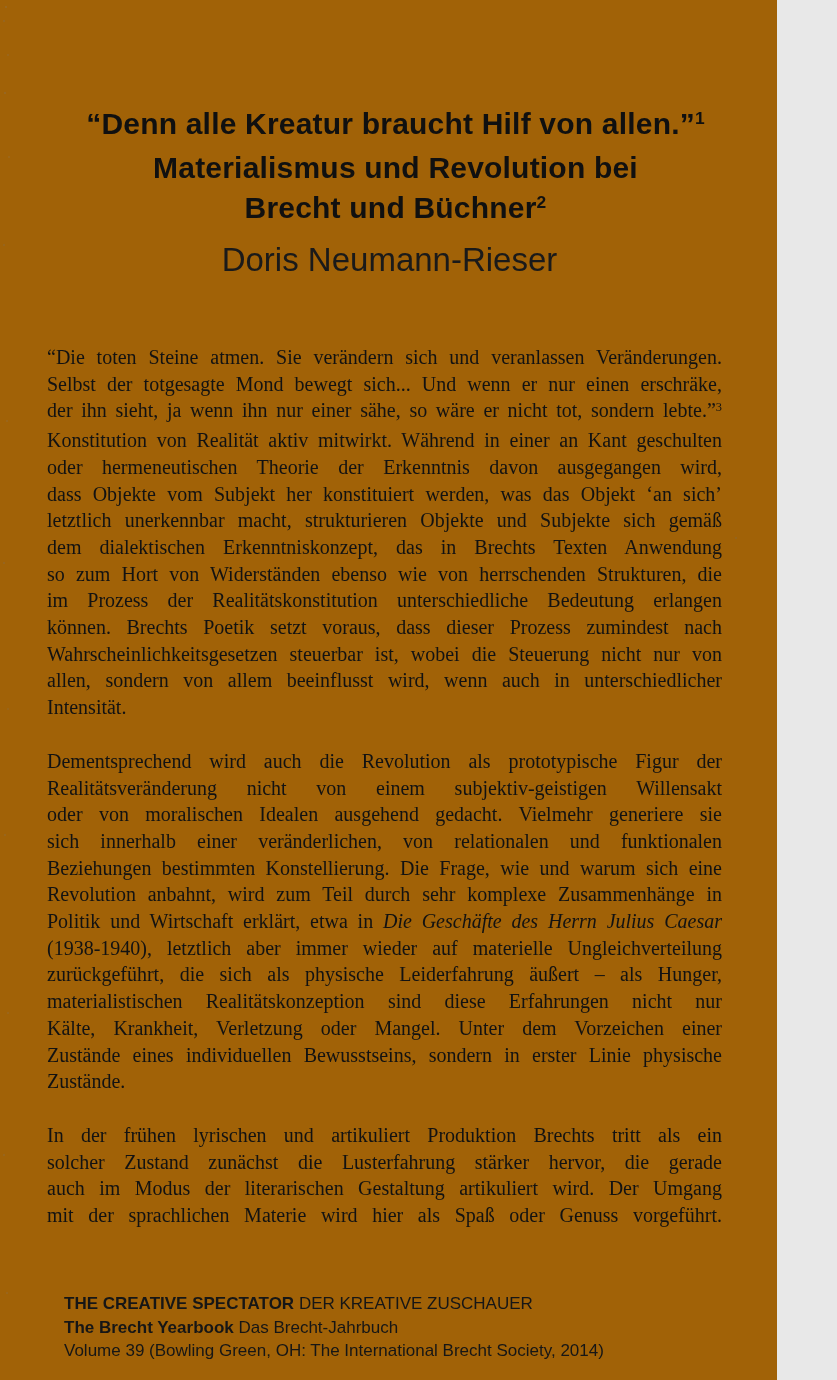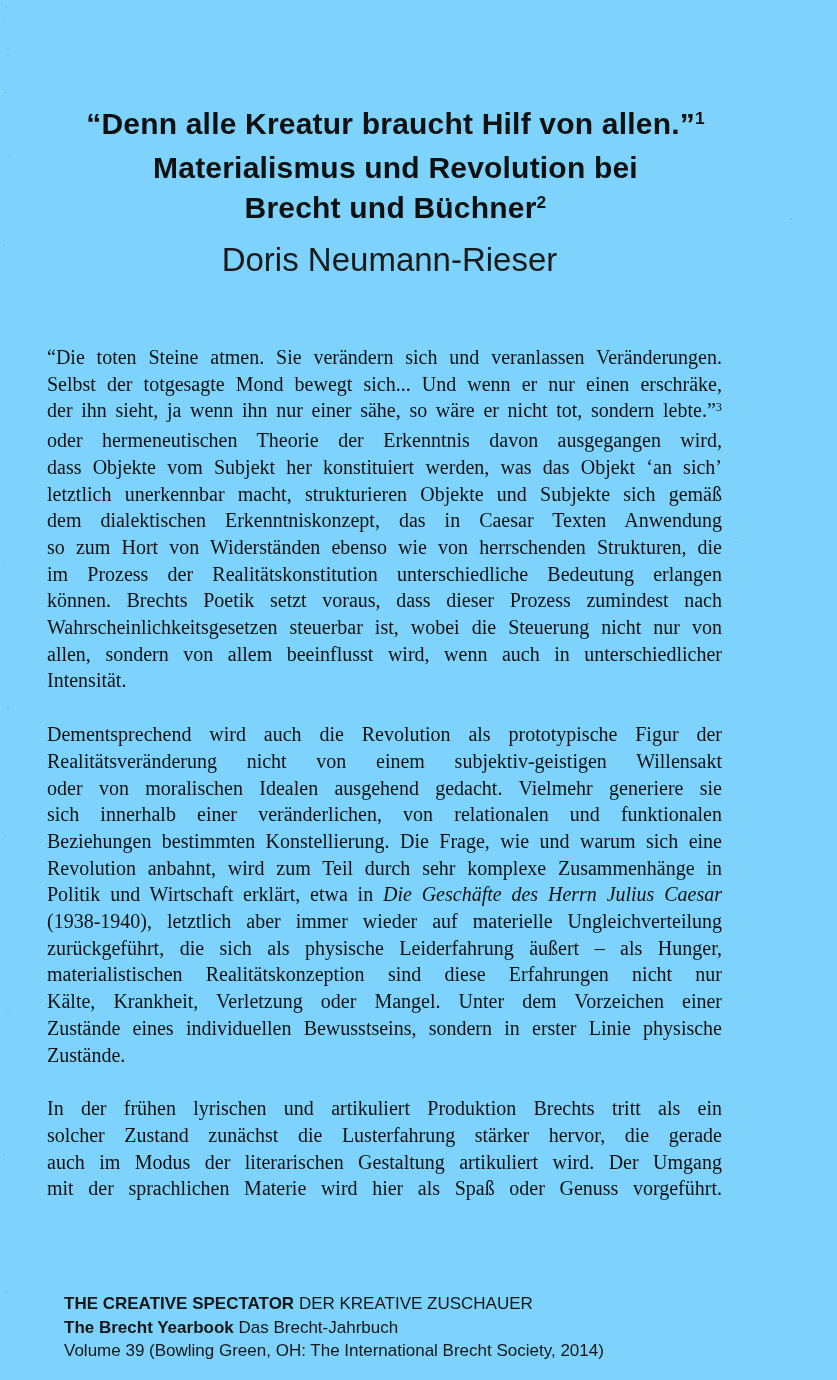--- a/index.html
+++ b/index.html
@@ -3,22 +3,22 @@
 <meta charset="utf-8">
 <style>
   * { margin: 0; padding: 0; box-sizing: border-box; }
   html, body { background: #e8e8e8; }
   body {
     width: 837px; height: 1380px;
     font-kerning: normal;
   }
   .sheet {
     position: relative;
-    width: 837px; height: 1380px;
-    background: #7dd3fc;
+    width: 777px; height: 1380px;
+    background: #a16207;
     overflow: hidden;
     color: #141414;
   }
   
   .speckles {
     position: absolute; top: 6px; left: 5px;
     width: 2px; height: 2px; border-radius: 50%;
     background: rgba(125,125,125,0.30);
     box-shadow:
       -2px 14px 0 rgba(120,120,120,0.28),
@@ -93,24 +93,25 @@
       <div class="title-line"><span class="seg">Brecht und Büchner</span><span class="seg-sup">2</span></div>
     </div>
 
   <div class="author-line">Doris Neumann-Rieser</div>
 
   <div class="body-text">
       <div class="paragraph">
         <div class="body-line"><span class="seg">“Die toten Steine atmen. Sie verändern sich und veranlassen Veränderungen.</span></div>
         <div class="body-line"><span class="seg">Selbst der totgesagte Mond bewegt sich... Und wenn er nur einen erschräke,</span></div>
         <div class="body-line"><span class="seg">der ihn sieht, ja wenn ihn nur einer sähe, so wäre er nicht tot, sondern lebte.”</span><span class="seg-sup">3</span></div>
+        <div class="body-line"><span class="seg">Konstitution von Realität aktiv mitwirkt. Während in einer an Kant geschulten</span></div>
         <div class="body-line"><span class="seg">oder hermeneutischen Theorie der Erkenntnis davon ausgegangen wird,</span></div>
         <div class="body-line"><span class="seg">dass Objekte vom Subjekt her konstituiert werden, was das Objekt ‘an sich’</span></div>
         <div class="body-line"><span class="seg">letztlich unerkennbar macht, strukturieren Objekte und Subjekte sich gemäß</span></div>
-        <div class="body-line"><span class="seg">dem dialektischen Erkenntniskonzept, das in Caesar Texten Anwendung</span></div>
+        <div class="body-line"><span class="seg">dem dialektischen Erkenntniskonzept, das in Brechts Texten Anwendung</span></div>
         <div class="body-line"><span class="seg">so zum Hort von Widerständen ebenso wie von herrschenden Strukturen, die</span></div>
         <div class="body-line"><span class="seg">im Prozess der Realitätskonstitution unterschiedliche Bedeutung erlangen</span></div>
         <div class="body-line"><span class="seg">können. Brechts Poetik setzt voraus, dass dieser Prozess zumindest nach</span></div>
         <div class="body-line"><span class="seg">Wahrscheinlichkeitsgesetzen steuerbar ist, wobei die Steuerung nicht nur von</span></div>
         <div class="body-line"><span class="seg">allen, sondern von allem beeinflusst wird, wenn auch in unterschiedlicher</span></div>
         <div class="body-line last"><span class="seg">Intensität.</span></div>
       </div>
       <div class="paragraph">
         <div class="body-line"><span class="seg">Dementsprechend wird auch die Revolution als prototypische Figur der</span></div>
         <div class="body-line"><span class="seg">Realitätsveränderung nicht von einem subjektiv-geistigen Willensakt</span></div>

